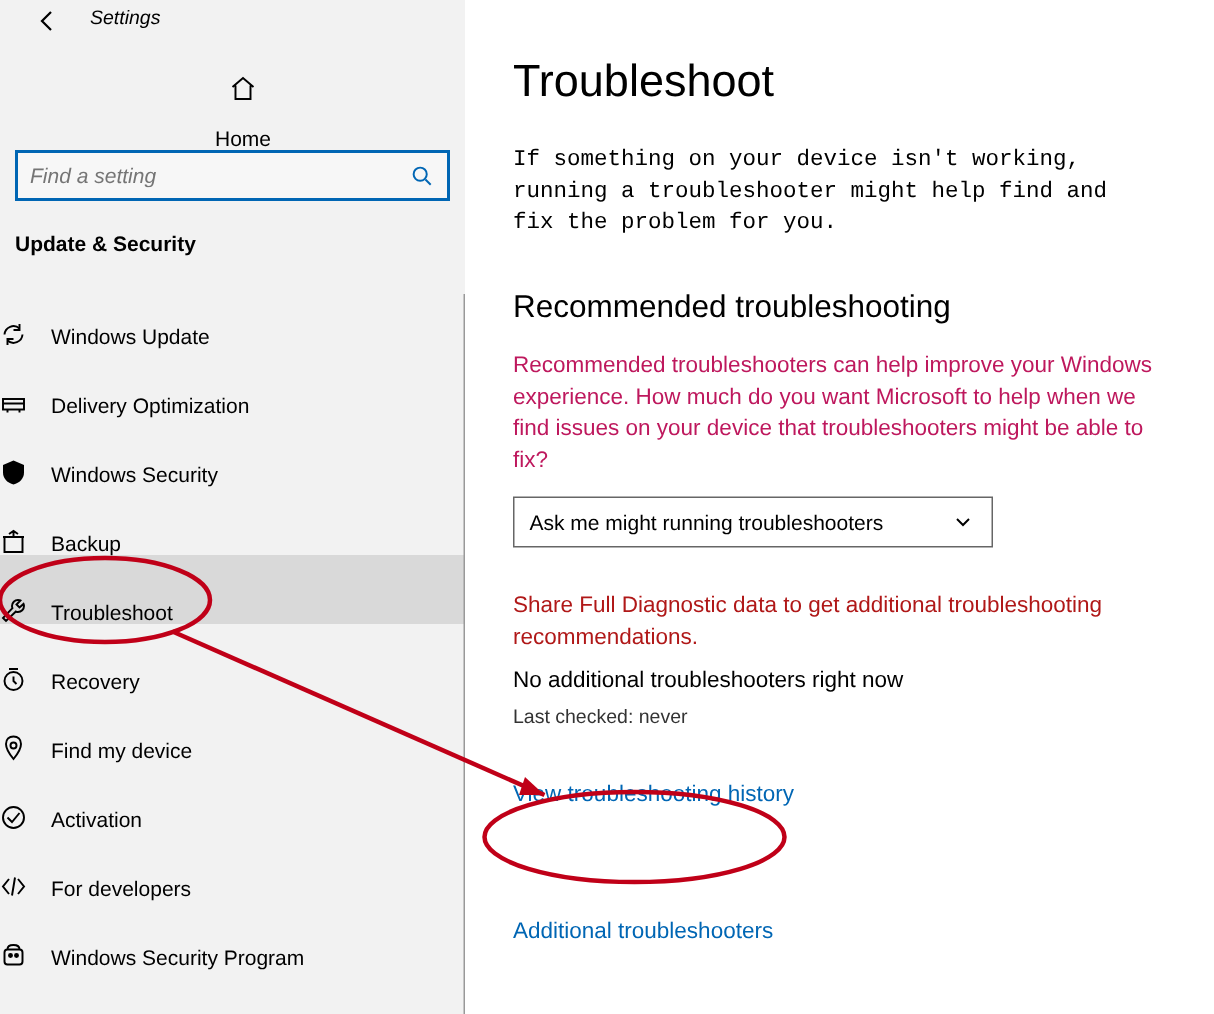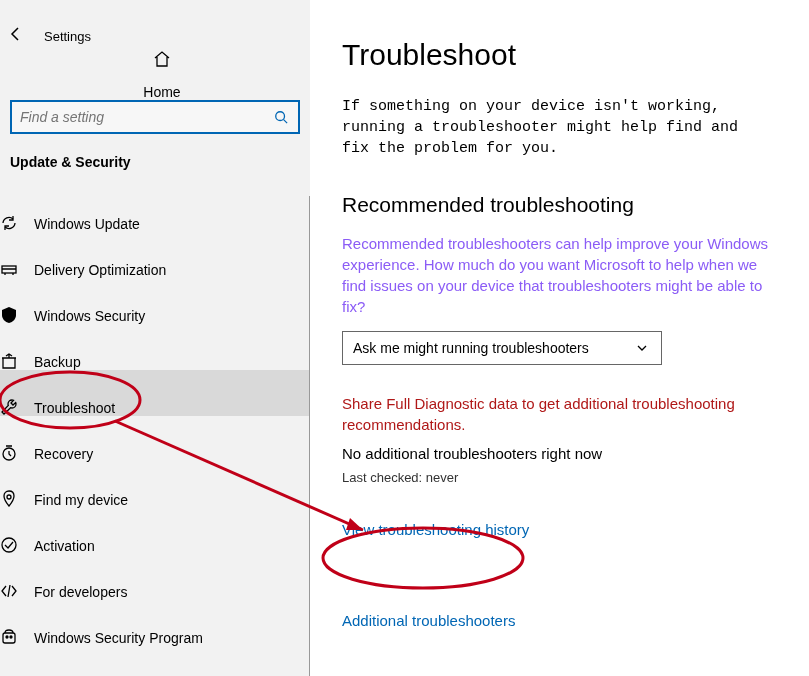--- a/index.html
+++ b/index.html
@@ -20,24 +20,25 @@
   }
   .sidebar {
     width: 310px;
     background: #f2f2f2;
     padding-top: 4px;
     border-right: none;
     position: relative;
   }
   .header-bar {
     display: flex;
-    align-items: flex-end;
+    align-items: flex-start;
     height: 40px;
-    padding-left: 6px;
+    padding-left: 22px;
     gap: 18px;
+    font-style: italic;
   }
   .back-btn { width:20px; height:20px; display:flex; align-items:center; justify-content:center; cursor:pointer;}
   .title-settings { font-size: 13px; color:#000; }
   .home-row {
     display:flex; align-items:center; height:40px; padding-left:14px; gap:16px; margin-top:6px; cursor:pointer;flex-direction:column;
   }
   .icon-slot { width:18px; height:18px; display:flex; align-items:center; justify-content:center; flex-shrink:0; }
   .search-box {
     margin: 10px 10px 0 10px;
     height: 34px;
@@ -68,21 +69,21 @@
     background: #999;
   }
   .main {
     flex:1;
     padding: 38px 20px 0 32px;
     position:relative;
   }
   .page-title { font-size:30px; font-weight:400; margin-bottom:24px; }
   .intro { font-size:15px; color:#000; line-height:1.4; margin-bottom:34px; max-width:430px;font-family:Liberation Mono, monospace; }
   .section-title { font-size:21px; font-weight:400; margin-bottom:16px; }
-  .rec-text { font-size:15px; color:#8b5cf6; line-height:1.4; max-width:430px; margin-bottom:14px;}
+  .rec-text { font-size:15px; color:#be185d; line-height:1.4; max-width:430px; margin-bottom:14px;}
   .dropdown {
     width: 320px; height:34px; border:1px solid #666; display:flex; align-items:center; justify-content:space-between;
     padding:0 10px; cursor:pointer; margin-bottom:28px; font-size:14px;
   }
   .red-text { color:#b01818; font-size:15px; line-height:1.4; max-width:430px; margin-bottom:10px;}
   .none-text { font-size:15px; margin-bottom:8px;}
   .checked-text { font-size:13px; color:#333; margin-bottom:36px;}
   .link { color:#0066b4; font-size:15px; cursor:pointer; display:inline-block; }
   .link.spaced { margin-bottom:42px; }
   

